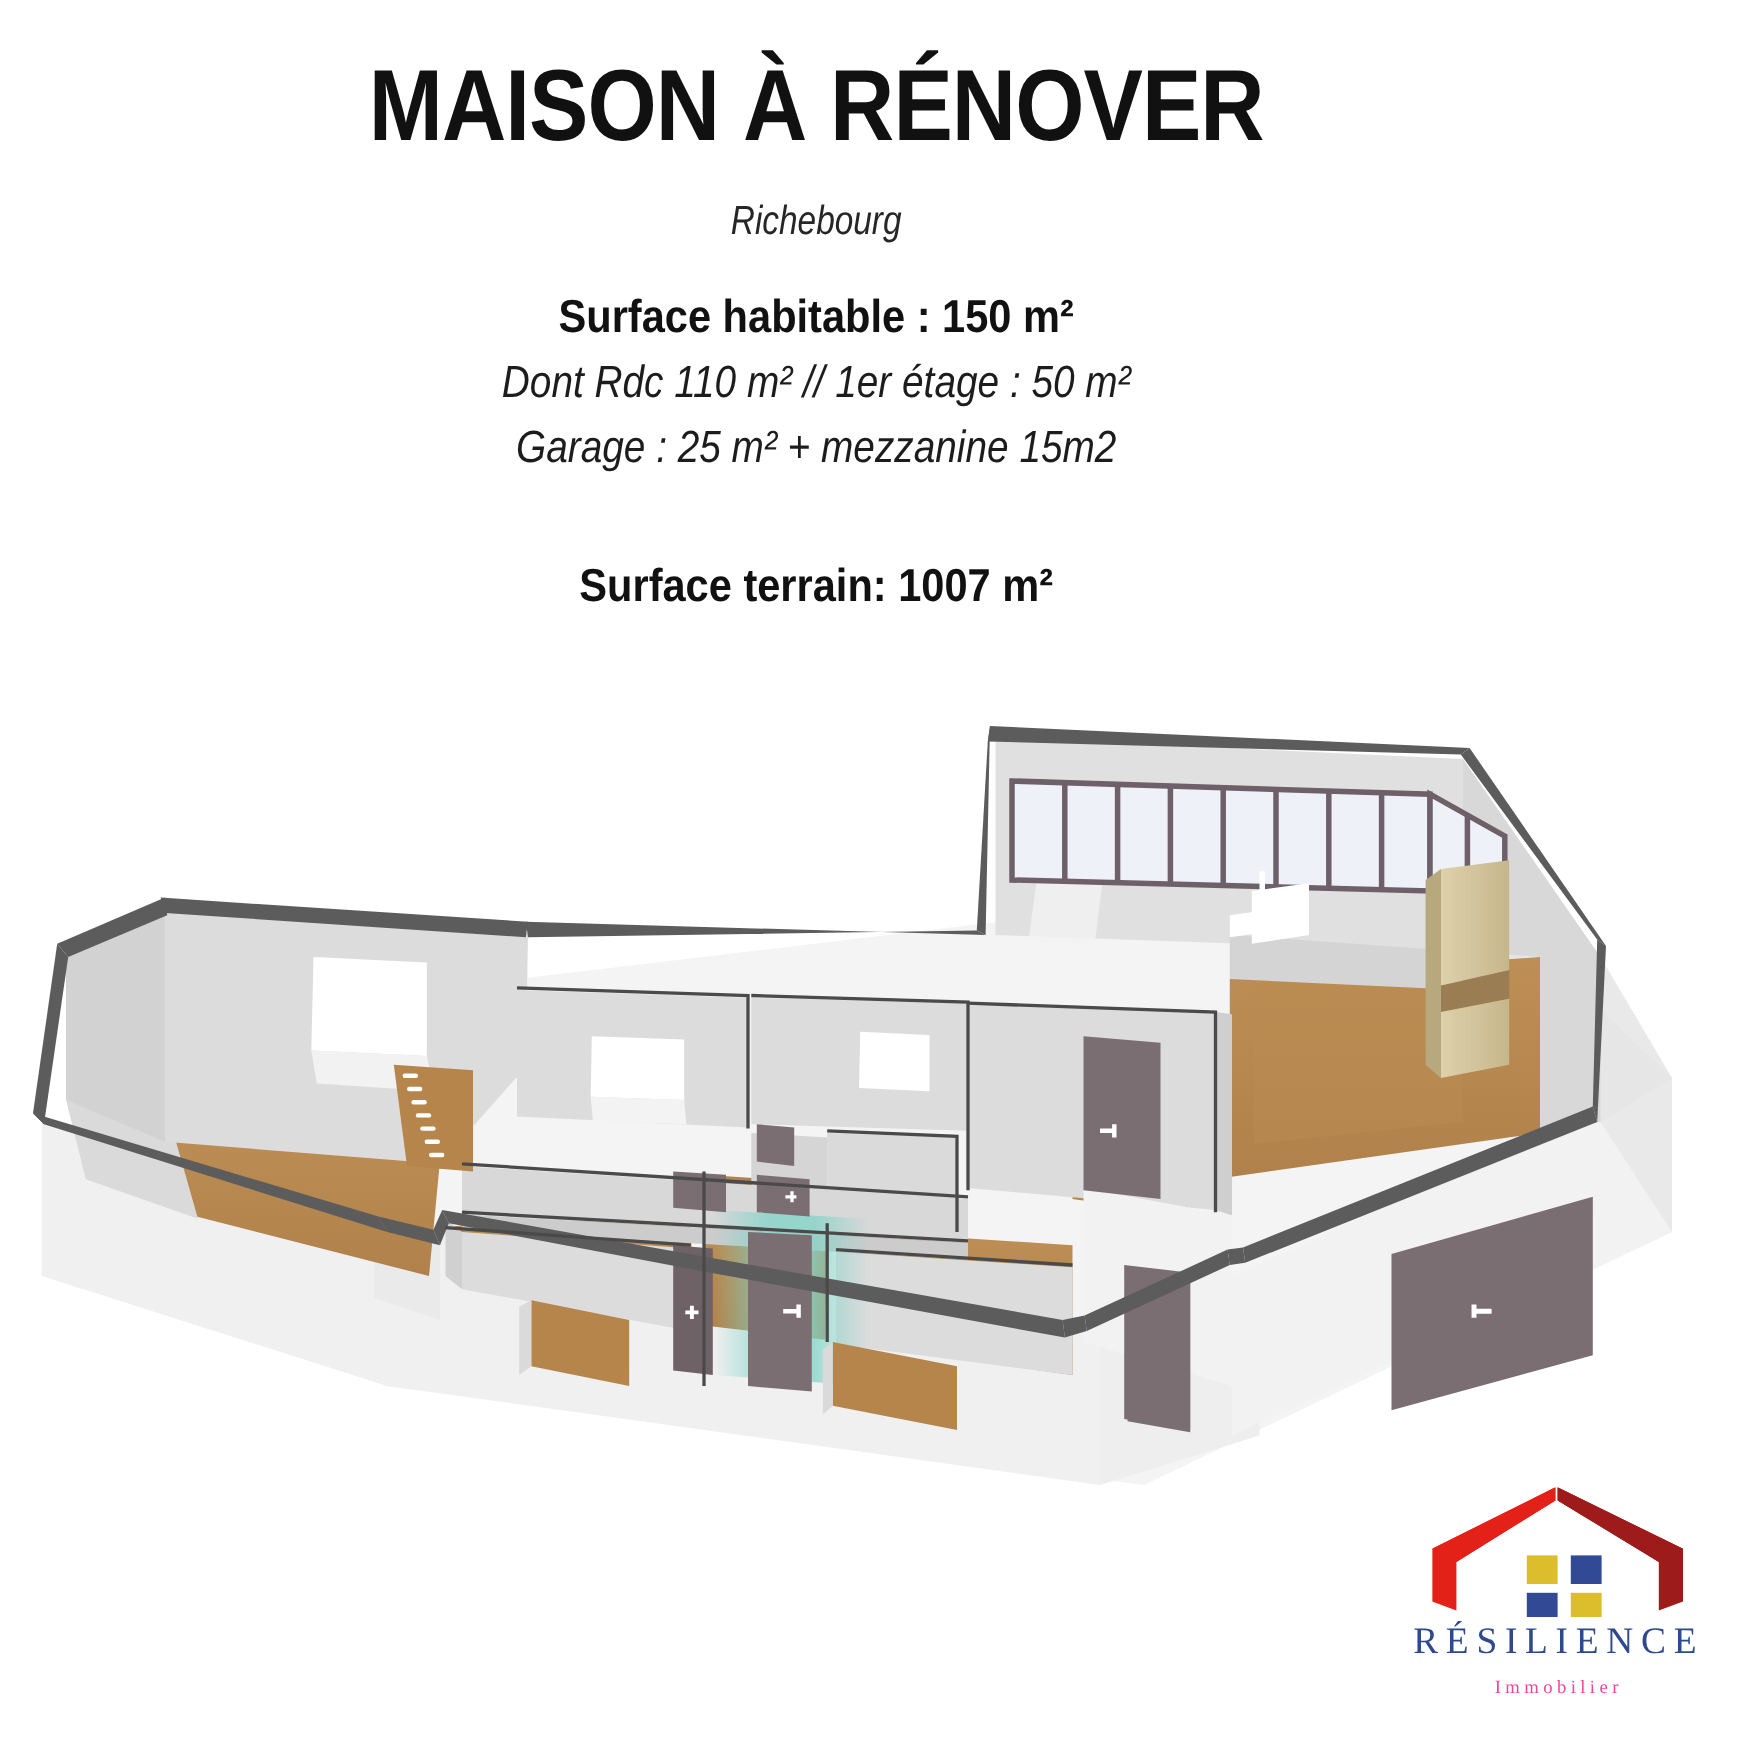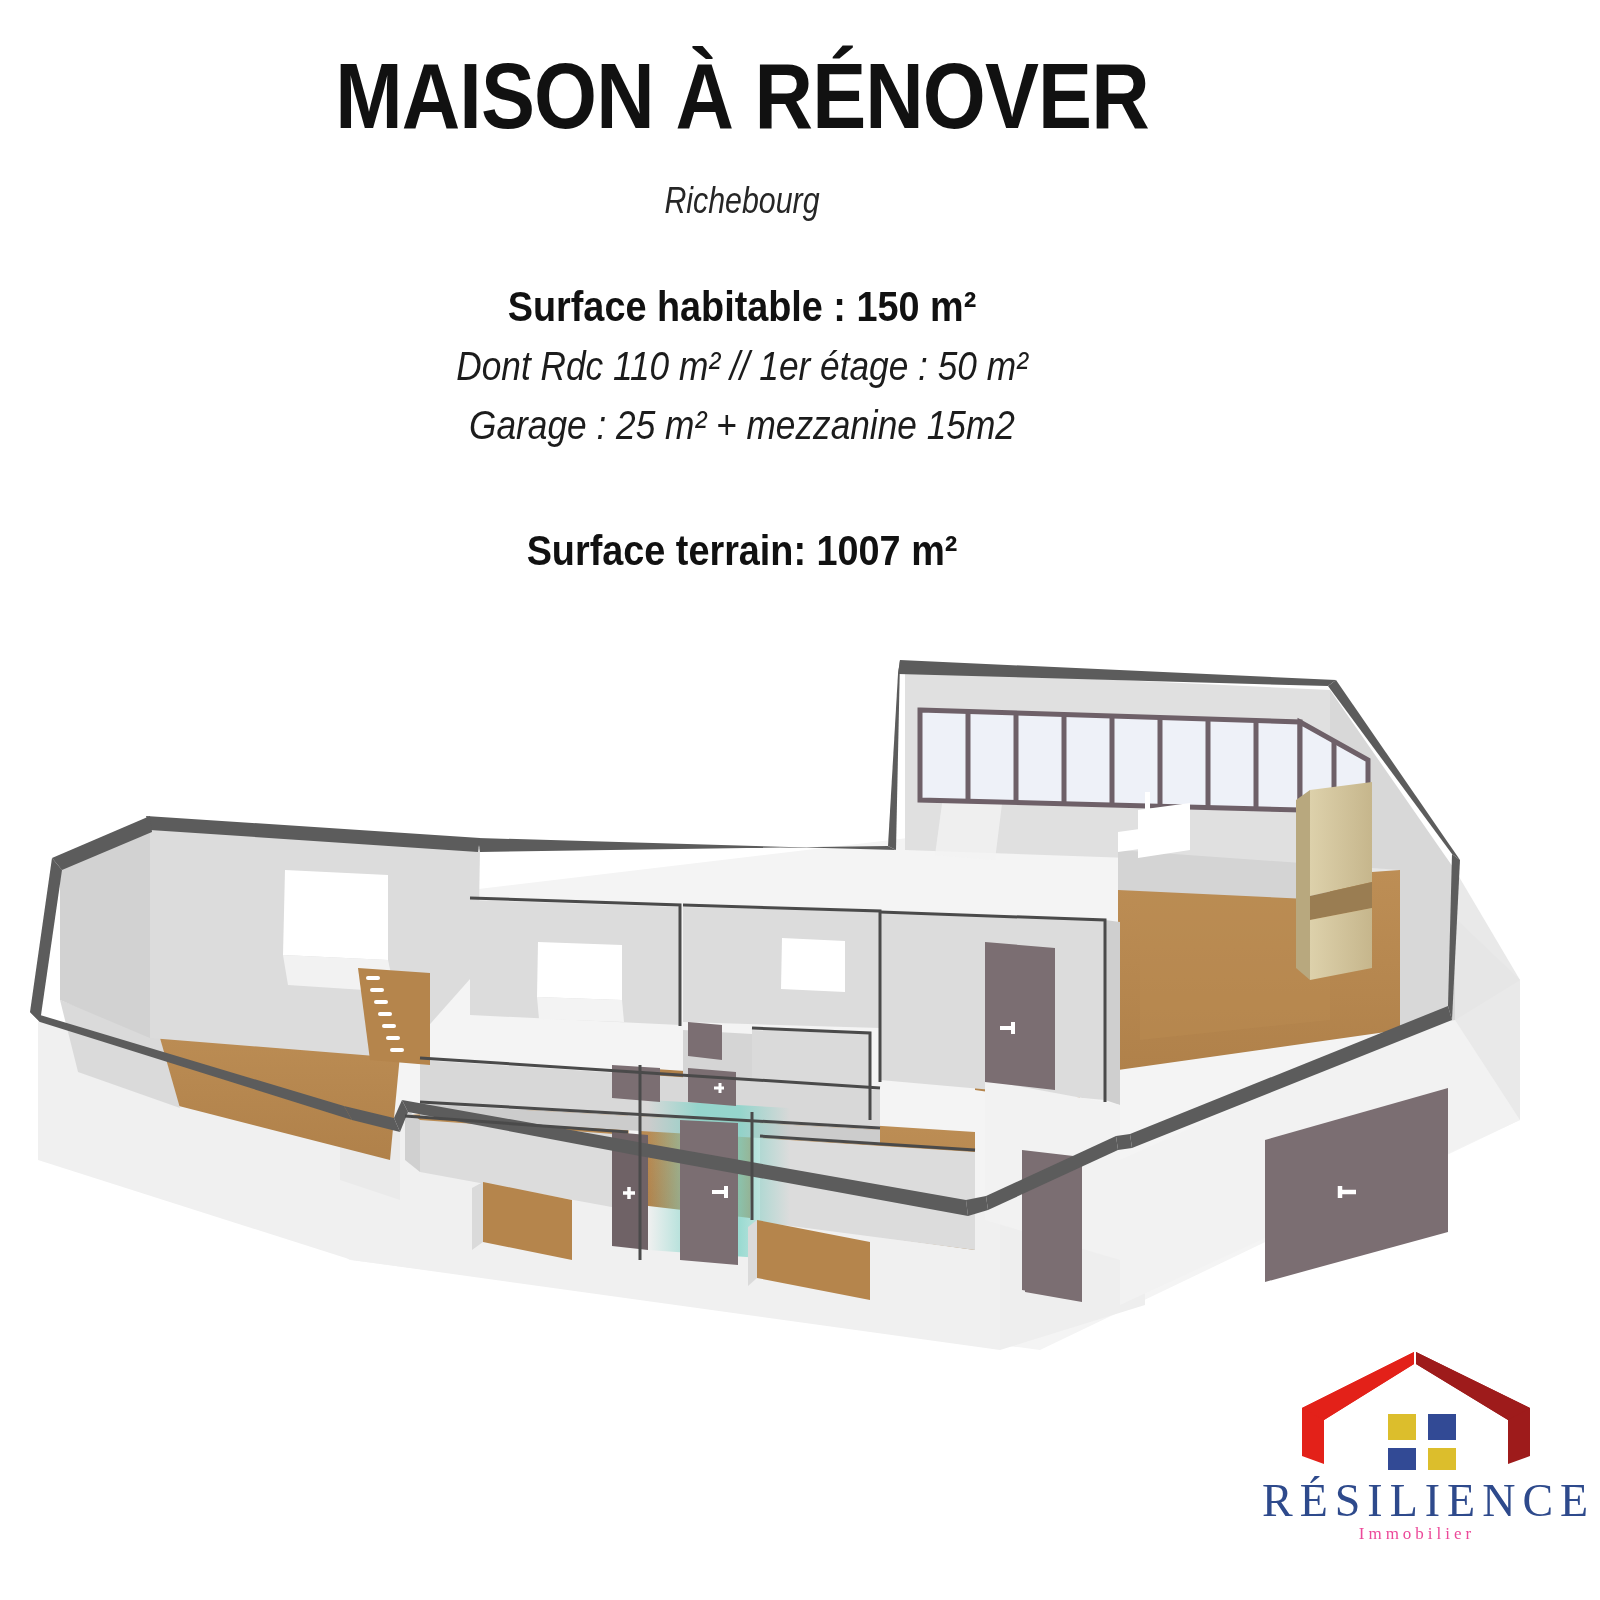--- a/index.html
+++ b/index.html
@@ -27,21 +27,21 @@
   .subtitle {
     font-family:"Liberation Sans Narrow","Liberation Sans",sans-serif;
     font-style:italic;
     font-weight:400;
     font-size:37px;
     color:#262626;
     margin-top:38px;
     transform:scaleX(0.82);
   }
 
-  .stat-block { margin-top:61px; }
+  .stat-block { margin-top:42px; }
 
   .stat-strong {
     font-family:"Liberation Sans Narrow","Liberation Sans",sans-serif;
     font-weight:700;
     font-size:42px;
     color:#111111;
     transform:scaleX(0.9);
     letter-spacing:0px;
   }
 
@@ -78,21 +78,21 @@
     left:1262px;
     top:1352px;
     width:310px;
     height:215px;
   }
   .logo-mark { position:absolute; left:40px; top:0; width:230px; height:118px; }
   .logo-name {
     position:absolute; left:0; top:122px; width:310px;
     text-align:center;
     font-family:"Liberation Serif","DejaVu Serif",serif;
-    font-size:46px;
+    font-size:34px;
     font-weight:400;
     letter-spacing:7px;
     color:#2e4a8c;
     white-space:nowrap;
   }
   .logo-sub {
     position:absolute; left:0; top:172px; width:310px;
     text-align:center;
     font-family:"Liberation Serif","DejaVu Serif",serif;
     font-size:17px;

